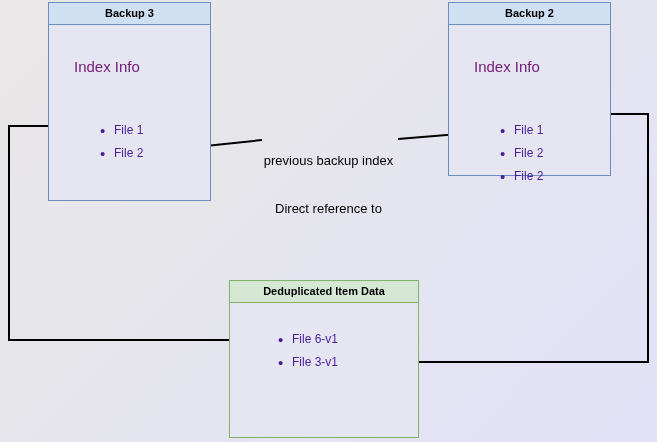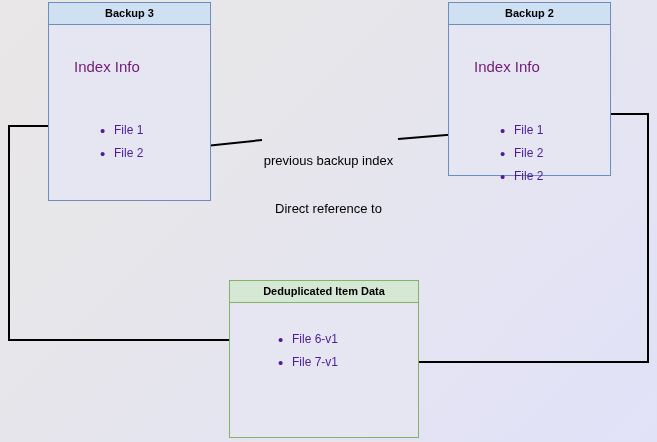--- a/index.html
+++ b/index.html
@@ -135,21 +135,21 @@
         <li>File 2</li>
       </ul>
     </div>
   </div>
 
   <div class="node-box green" style="left:229px; top:280px; width:190px; height:158px;">
     <div class="box-header">Deduplicated Item Data</div>
     <div class="box-body">
       <ul class="bullet-list" style="left:48px; top:25px;">
         <li>File 6-v1</li>
-        <li>File 7-v1</li>
+        <li>File 3-v1</li>
       </ul>
     </div>
   </div>
 
   <div class="edge-label" style="left:247px; top:121px; width:163px;">
     <div>previous backup index</div>
     <div>Direct reference to</div>
   </div>
 
 </div>

